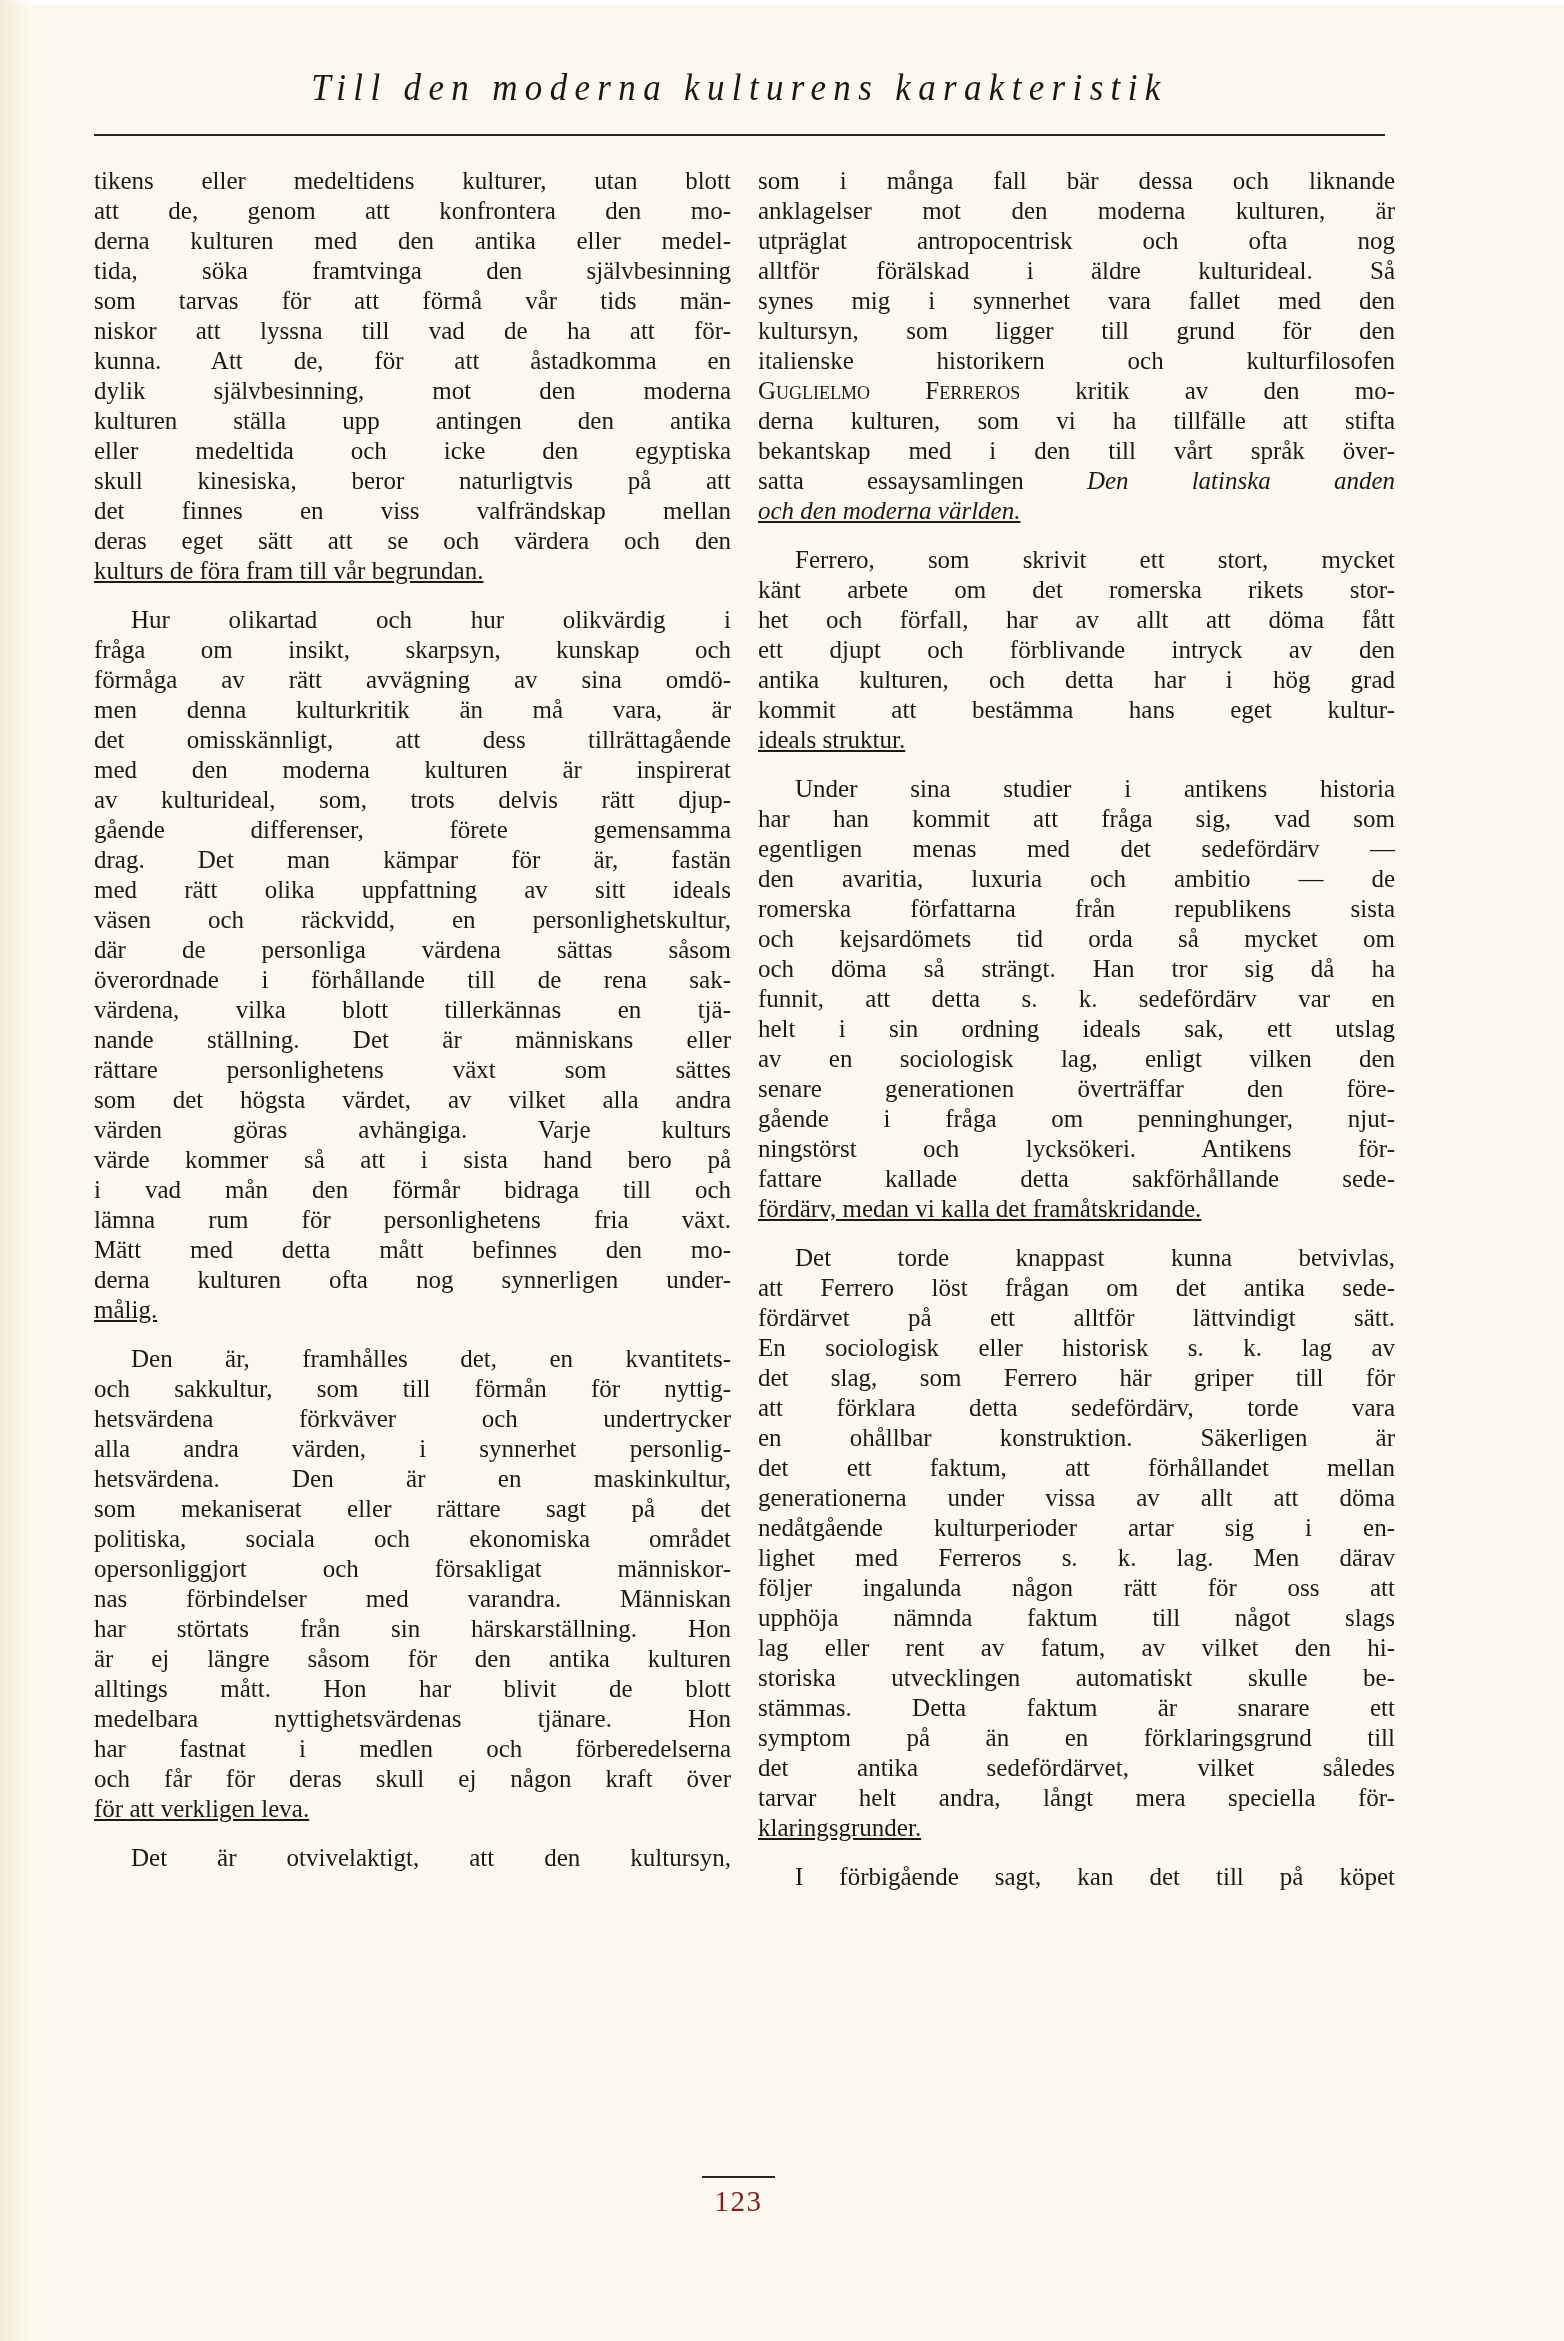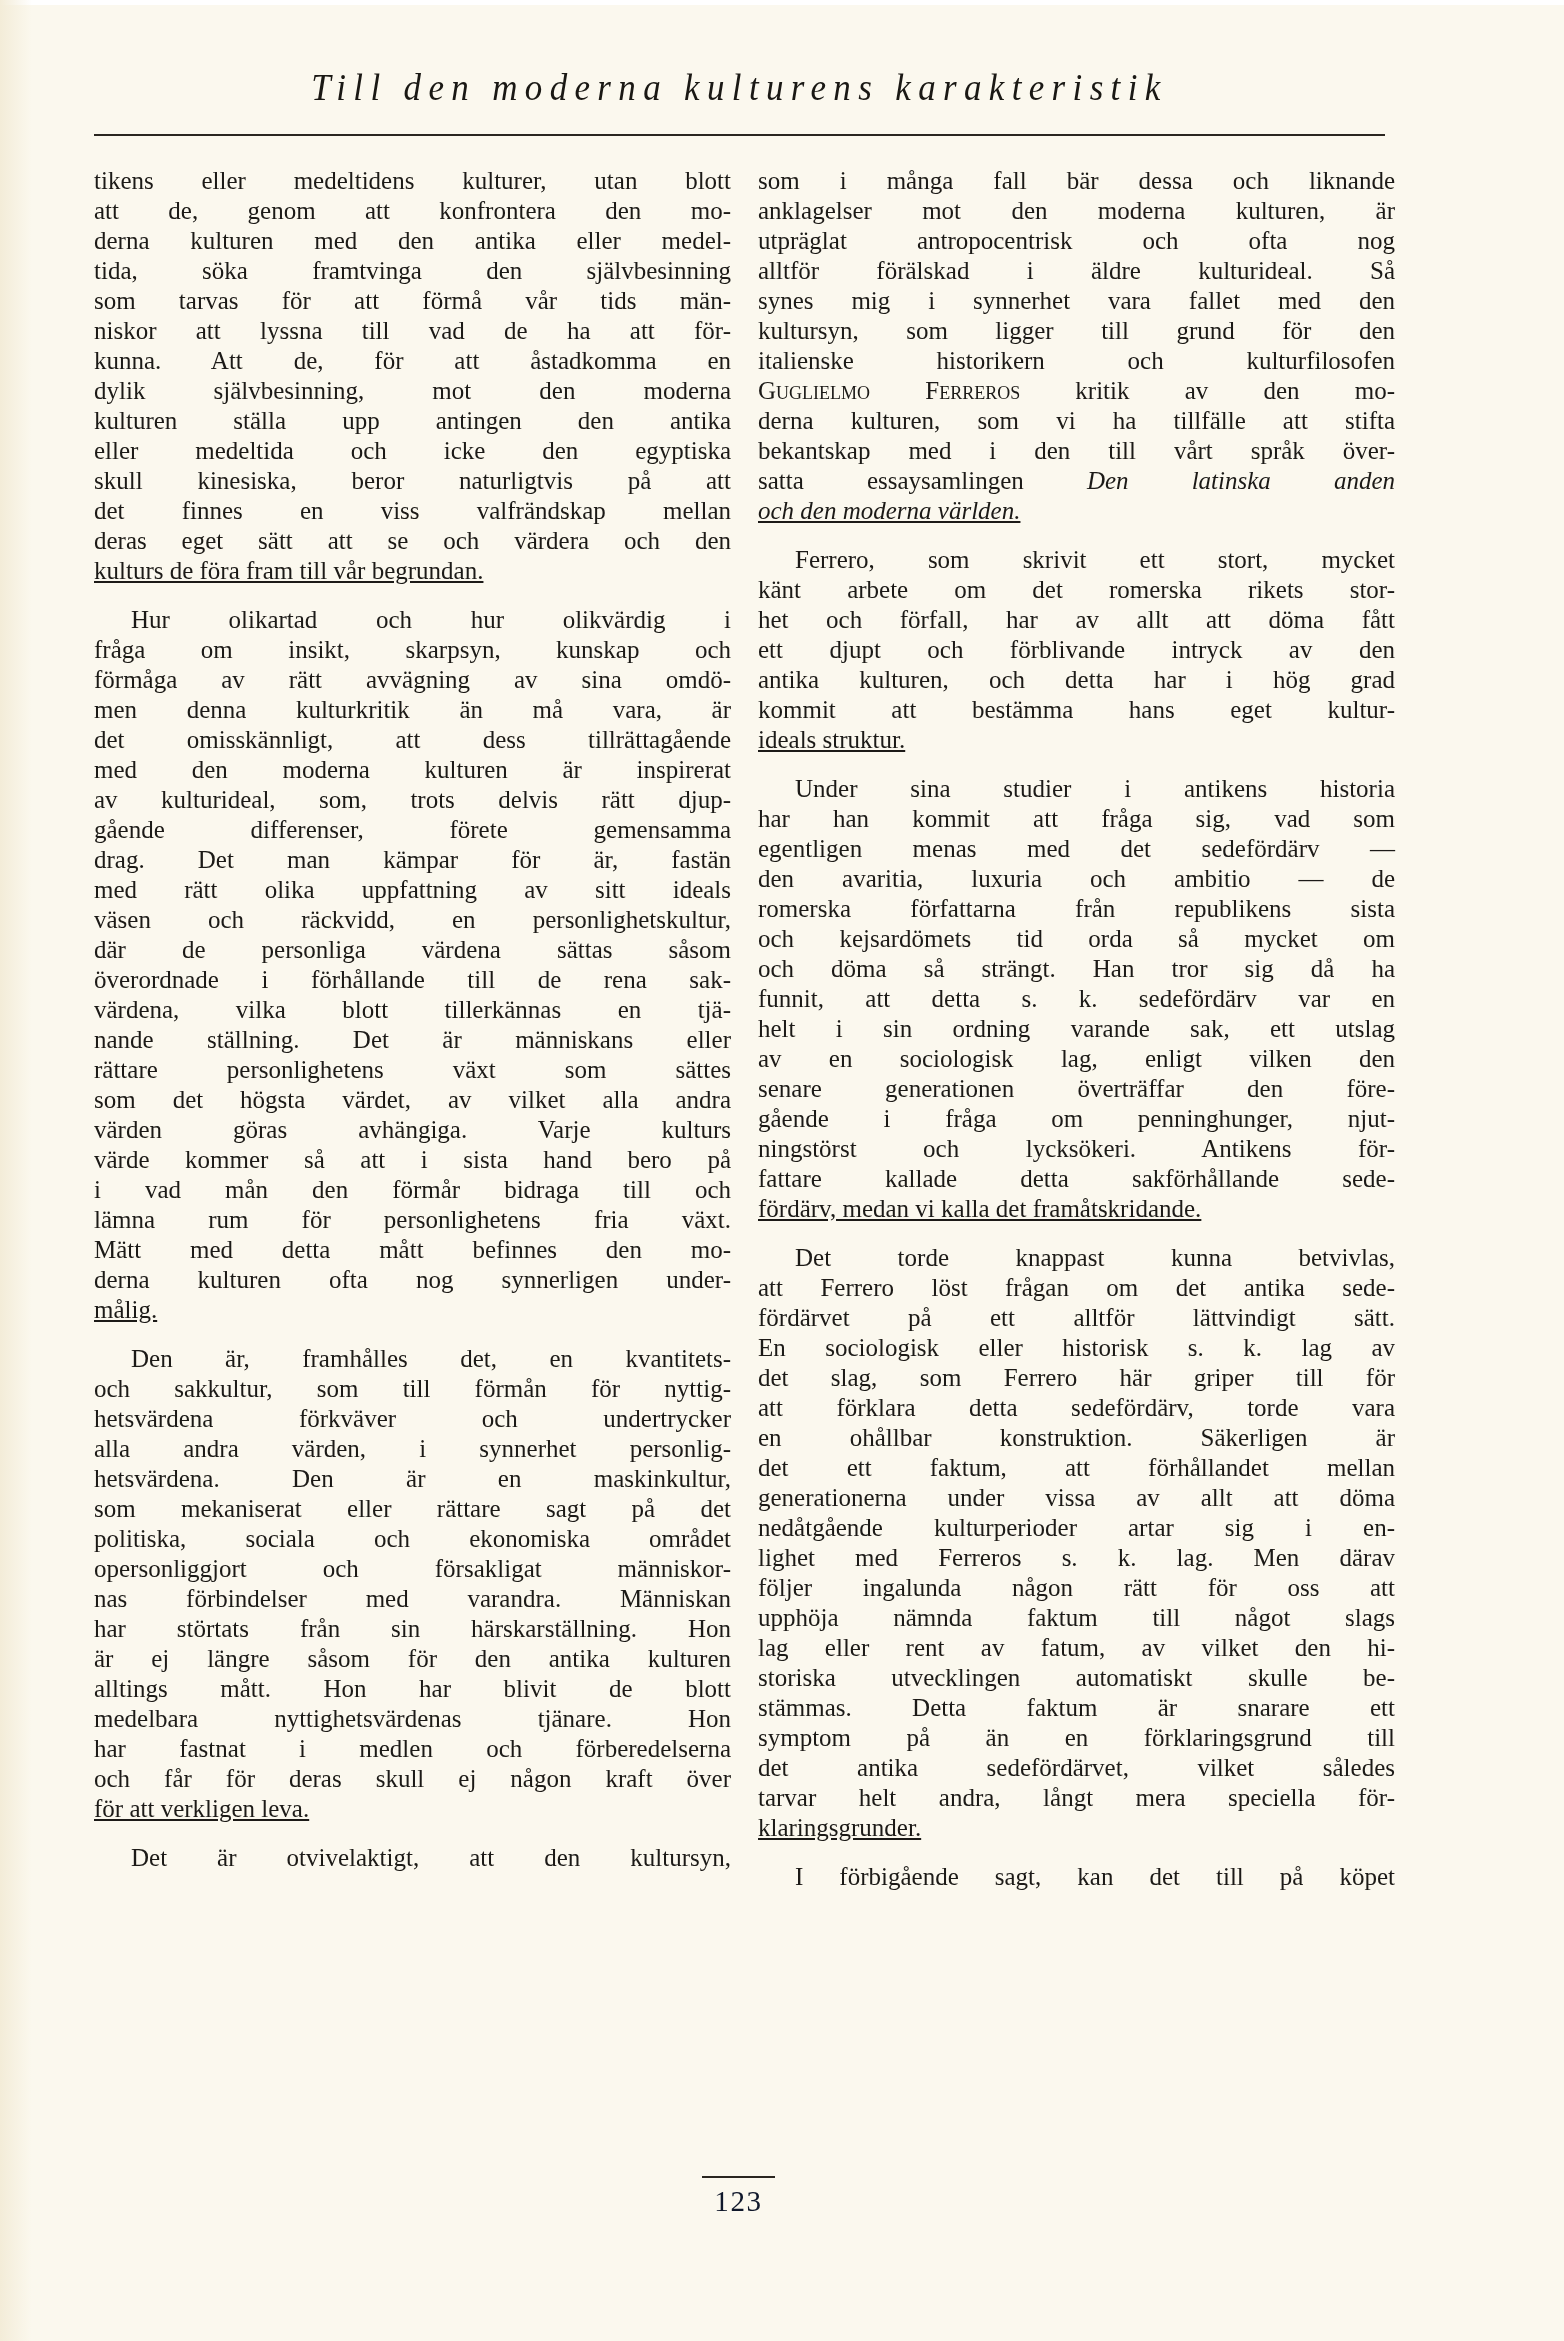--- a/index.html
+++ b/index.html
@@ -93,21 +93,21 @@
     }
     .page-number {
       position: absolute;
       left: 702px;
       width: 73px;
       top: 2183px;
       text-align: center;
       font-size: 29px;
       line-height: 36px;
       letter-spacing: 1.6px;
-      color: #0f172a;
+      color: #7f1d1d;
     }
   </style>
 </head>
 <body>
 
 <div class="page-edge-top"></div>
 <div class="page-edge-left"></div>
 
 <div class="running-head">Till den moderna kulturens karakteristik</div>
 <div class="head-rule"></div>
@@ -191,21 +191,21 @@
   <span class="line">kommit att bestämma hans eget kultur-</span>
   <span class="line last">ideals struktur.</span>
   <span class="line indent">Under sina studier i antikens historia</span>
   <span class="line">har han kommit att fråga sig, vad som</span>
   <span class="line">egentligen menas med det sedefördärv —</span>
   <span class="line">den avaritia, luxuria och ambitio — de</span>
   <span class="line">romerska författarna från republikens sista</span>
   <span class="line">och kejsardömets tid orda så mycket om</span>
   <span class="line">och döma så strängt. Han tror sig då ha</span>
   <span class="line">funnit, att detta s. k. sedefördärv var en</span>
-  <span class="line">helt i sin ordning varande sak, ett utslag</span>
+  <span class="line">helt i sin ordning ideals sak, ett utslag</span>
   <span class="line">av en sociologisk lag, enligt vilken den</span>
   <span class="line">senare generationen överträffar den före-</span>
   <span class="line">gående i fråga om penninghunger, njut-</span>
   <span class="line">ningstörst och lycksökeri. Antikens för-</span>
   <span class="line">fattare kallade detta sakförhållande sede-</span>
   <span class="line last">fördärv, medan vi kalla det framåtskridande.</span>
   <span class="line indent">Det torde knappast kunna betvivlas,</span>
   <span class="line">att Ferrero löst frågan om det antika sede-</span>
   <span class="line">fördärvet på ett alltför lättvindigt sätt.</span>
   <span class="line">En sociologisk eller historisk s. k. lag av</span>

